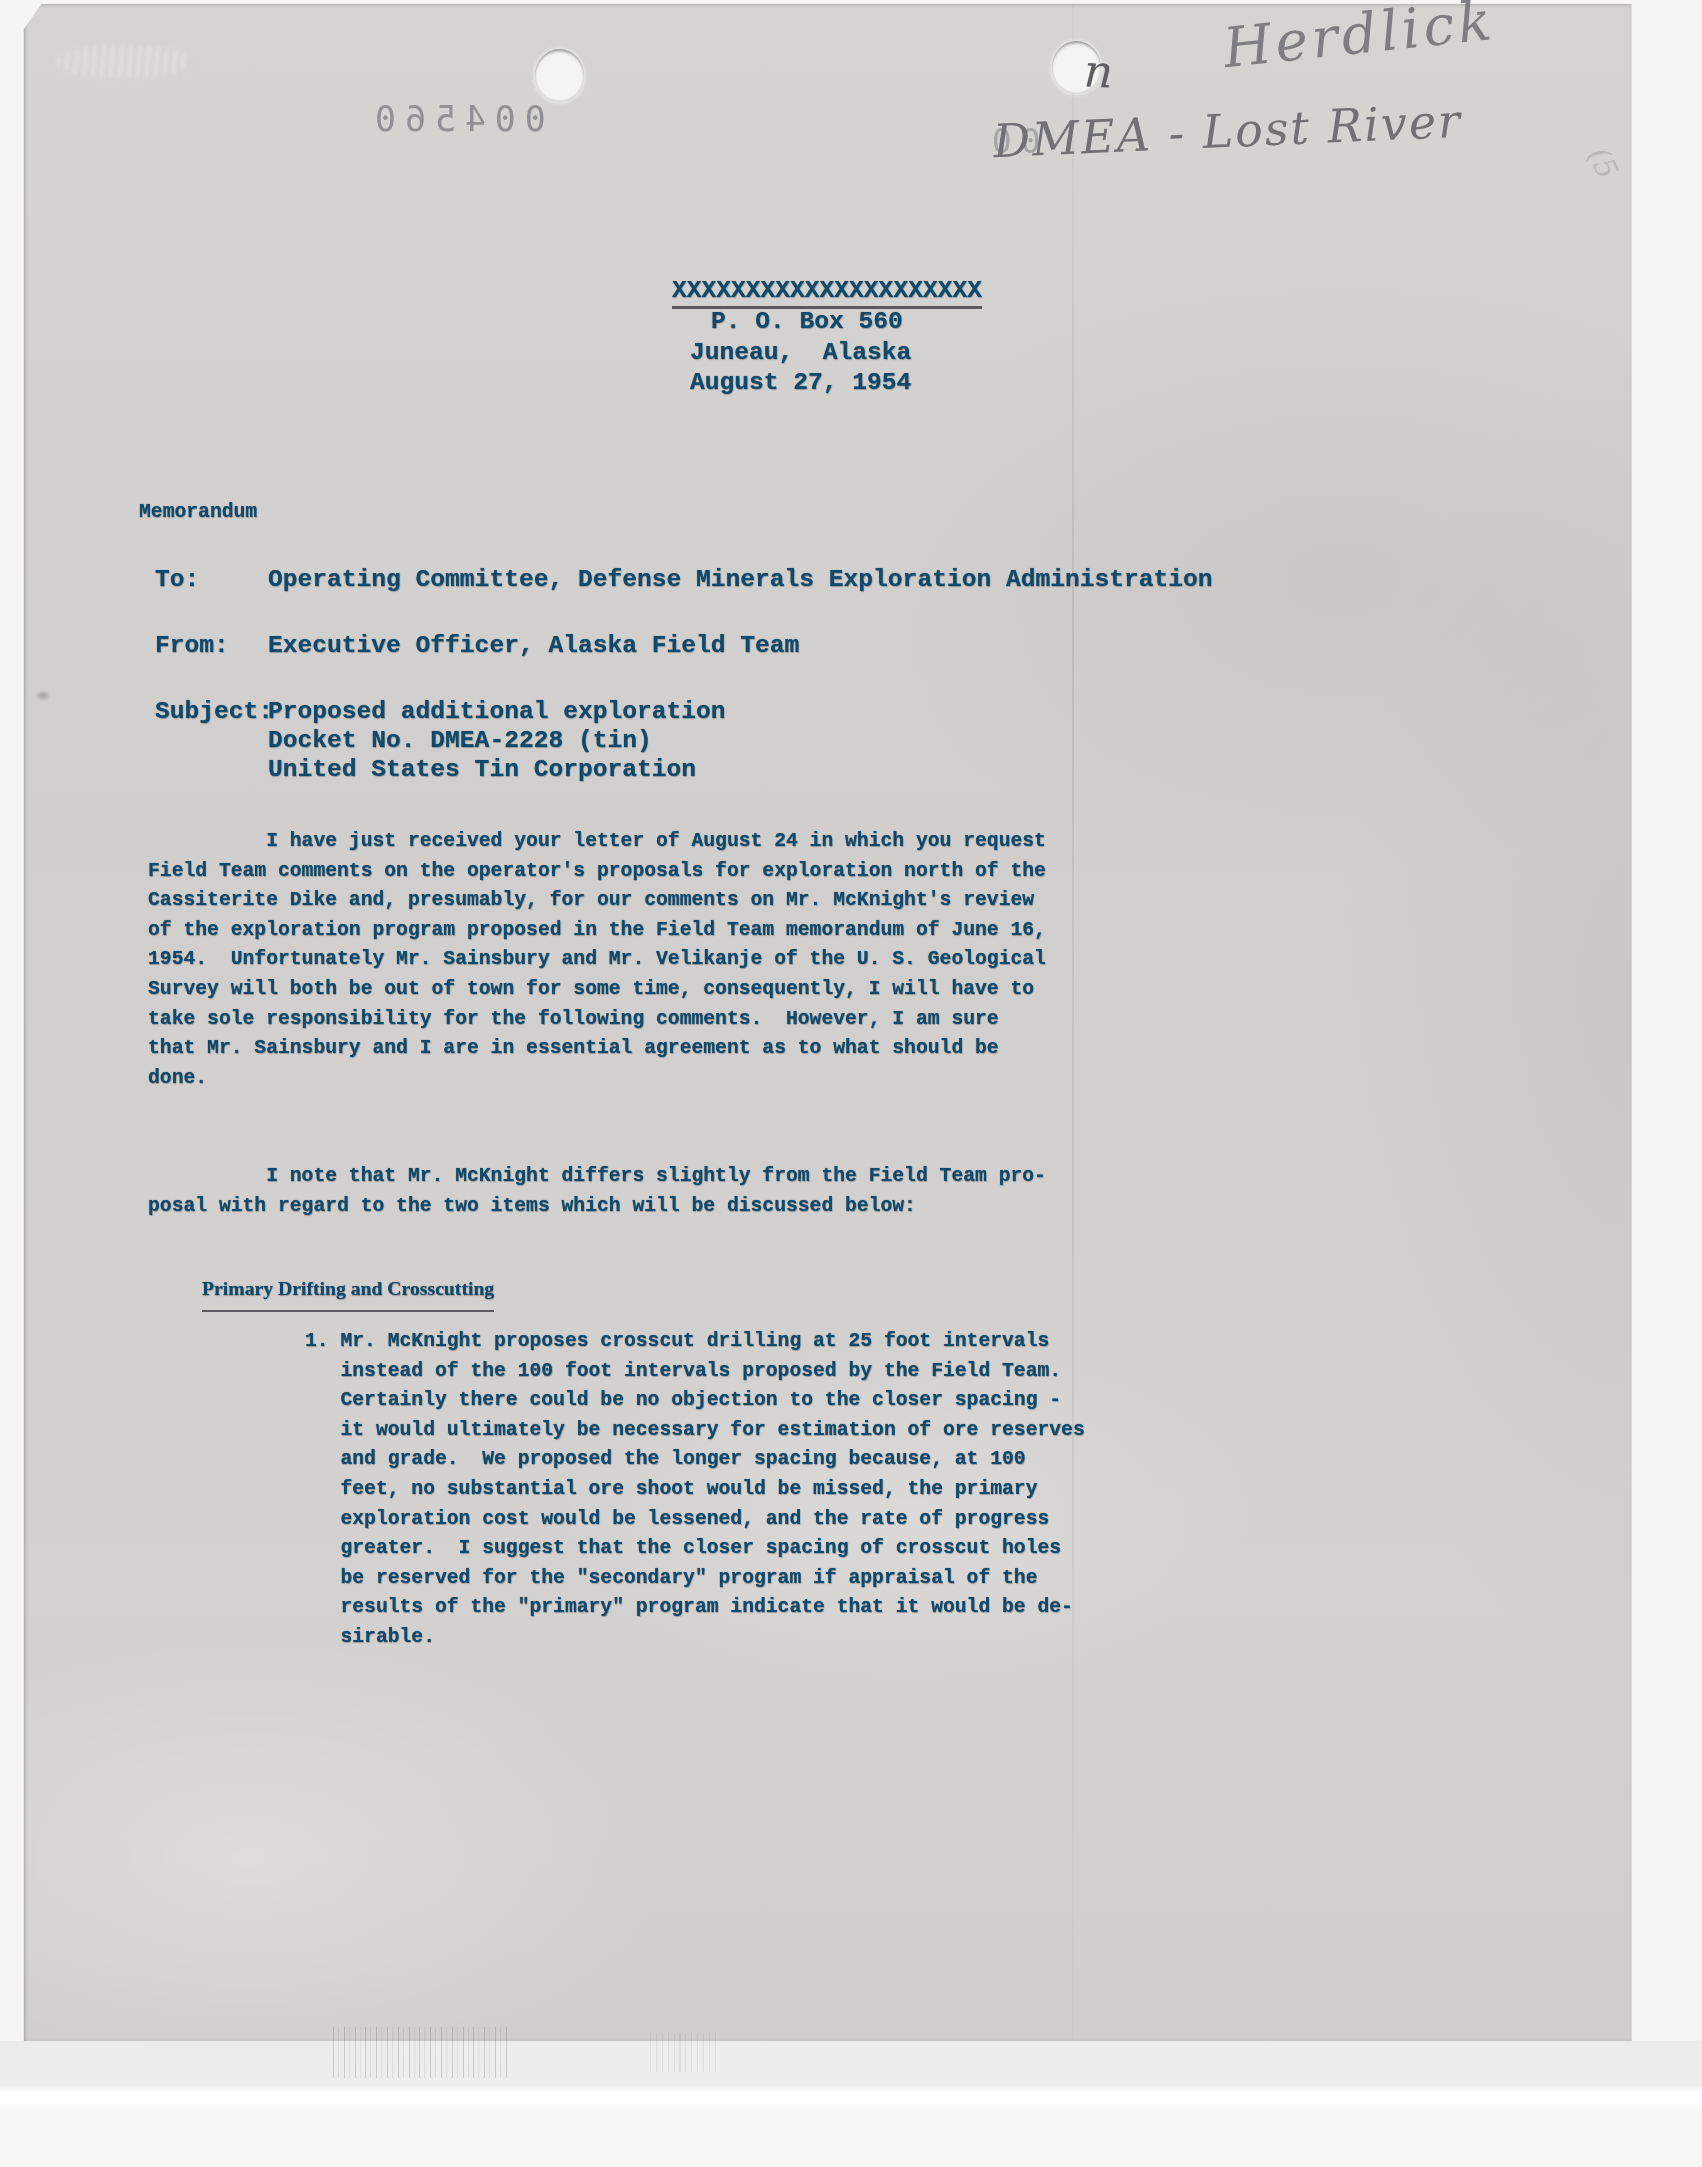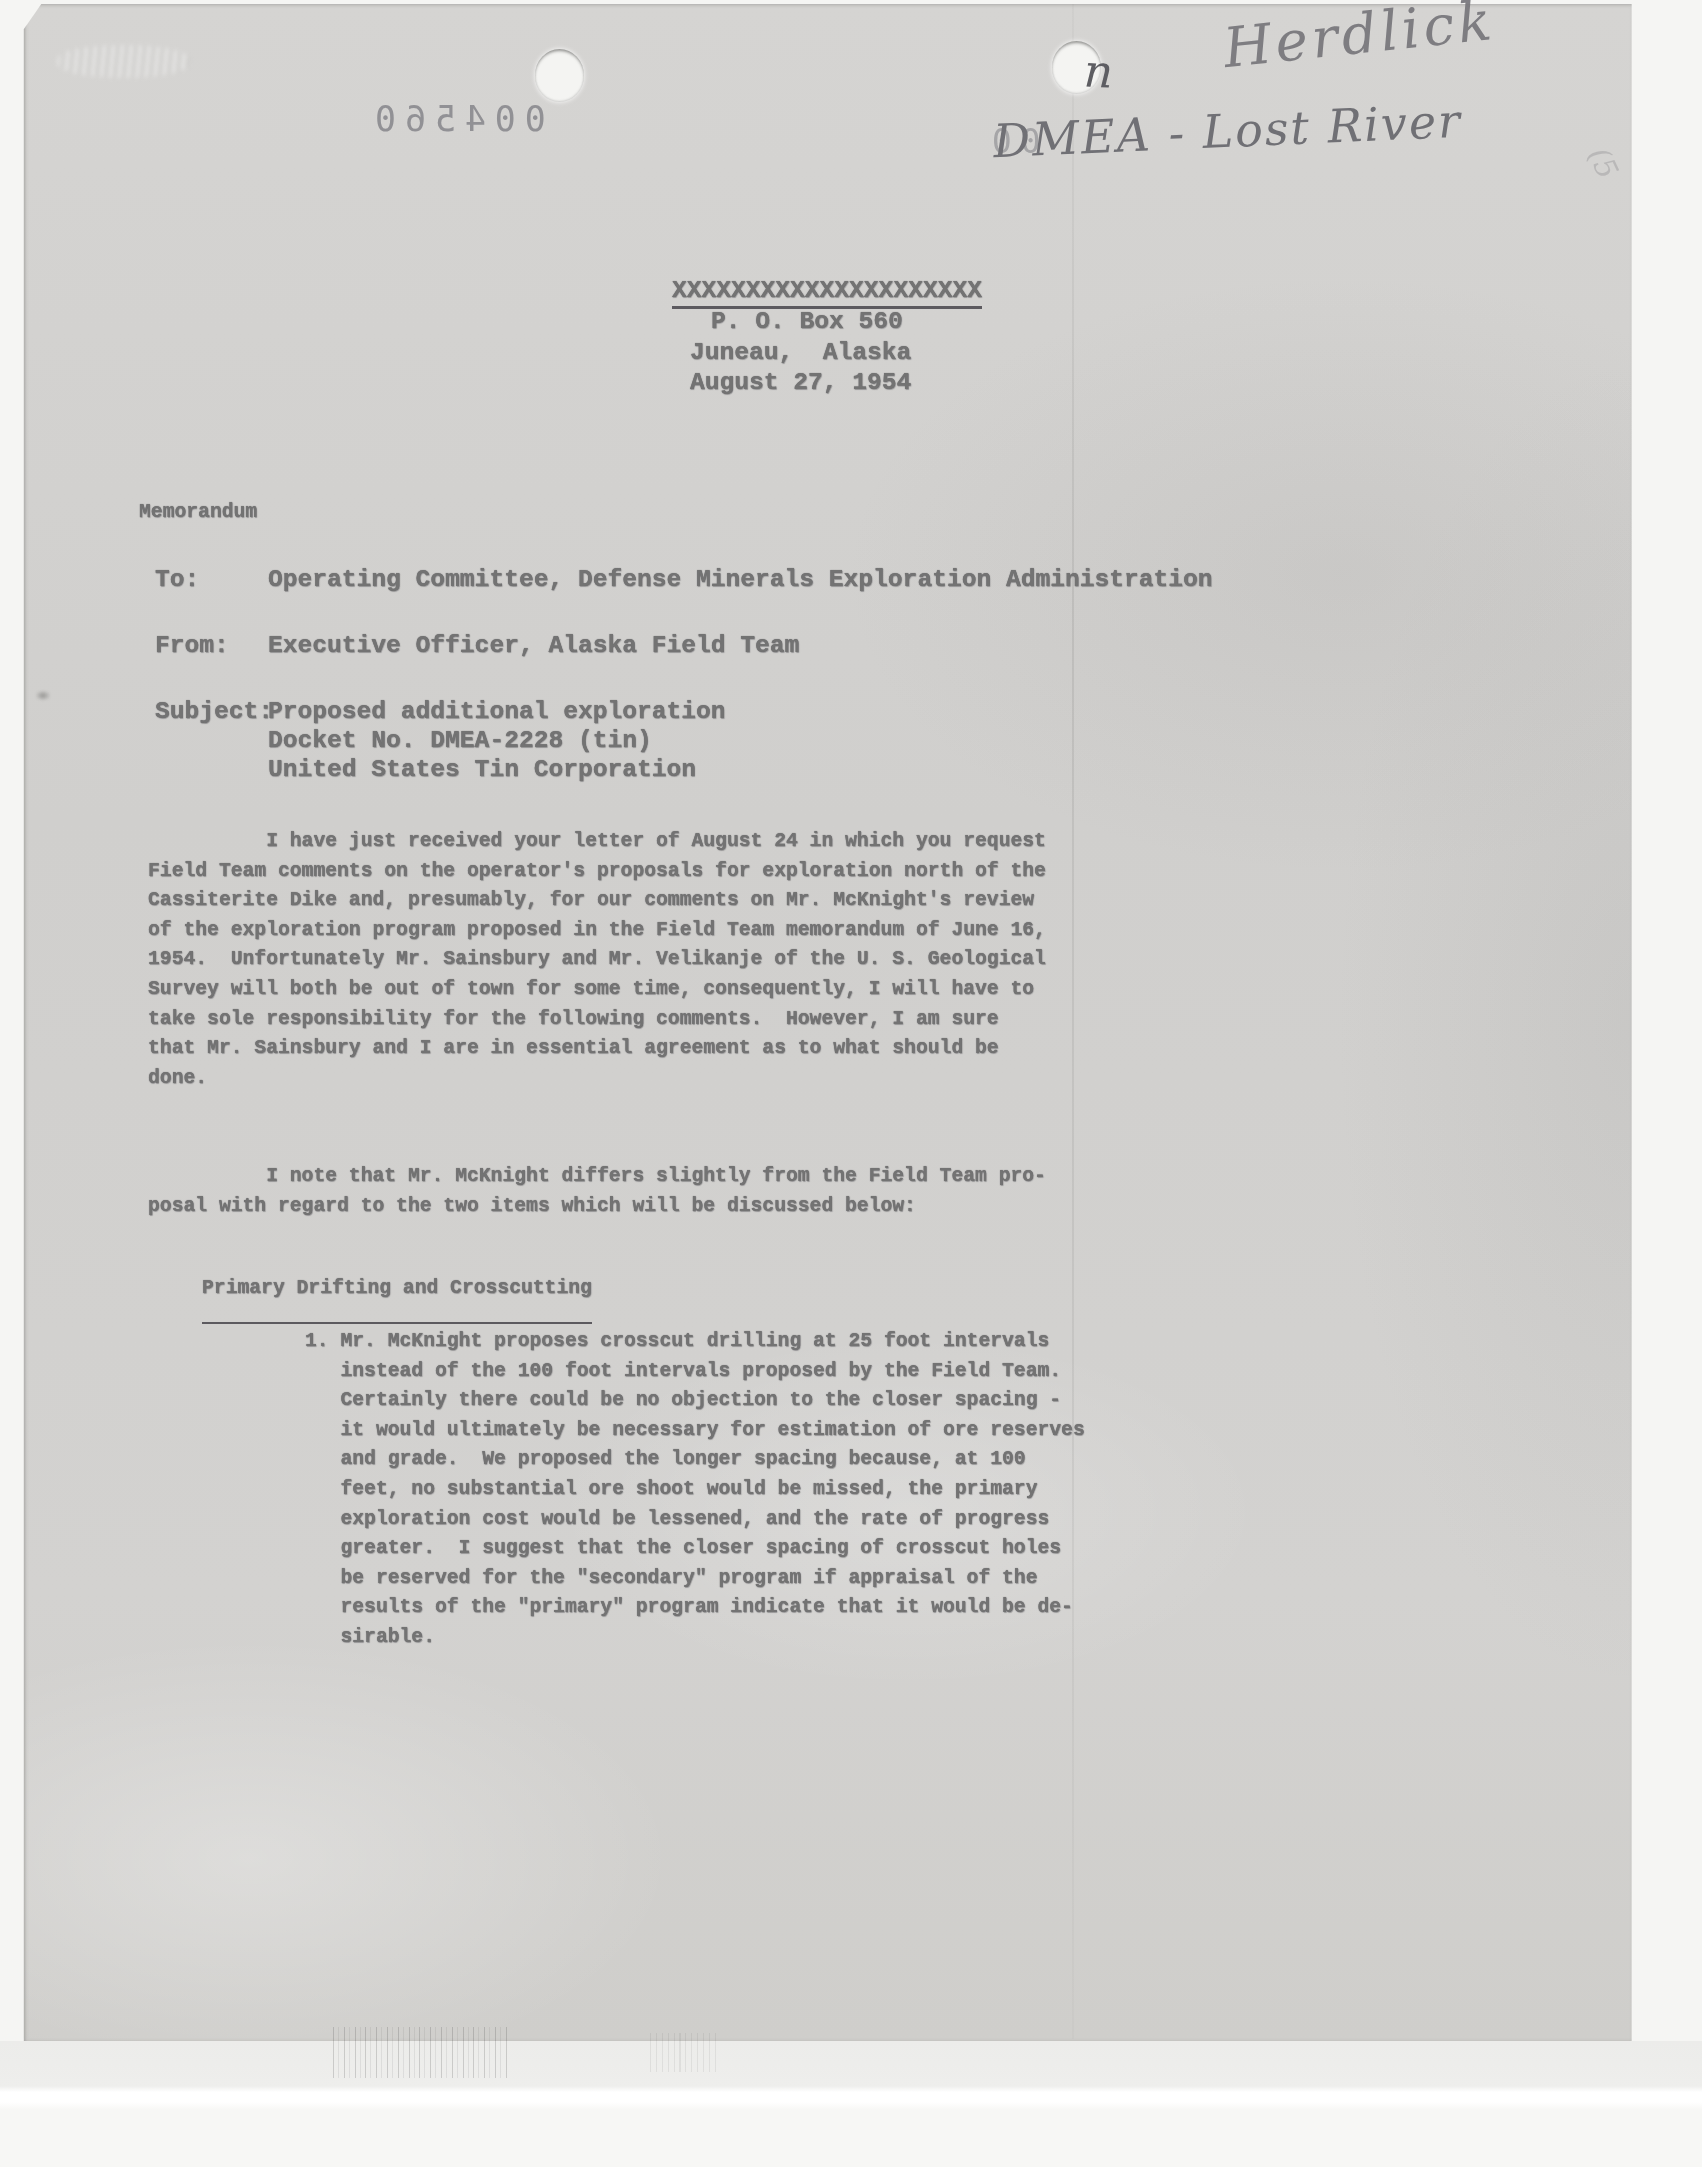--- a/index.html
+++ b/index.html
@@ -33,26 +33,26 @@
     box-shadow:inset 0 3px 3px -1px rgba(60,60,58,0.5), inset 0 -1px 2px rgba(120,120,118,0.3), 0 0 4.9px rgba(255,255,255,0.9);}
   .hole-left{left:535px;top:49px;}
   .hole-right{left:1052px;top:41px;}
   .crinkle{position:absolute;left:57px;top:45px;width:133px;height:33px;border-radius:45%;
     background:repeating-linear-gradient(96deg, rgba(255,255,255,0.55) 0 5.9px, rgba(158,158,156,0.3) 5.9px 8.9px);
     filter:blur(2.2px);opacity:.55;}
   .smudge{position:absolute;left:35px;top:690px;width:15.8px;height:10.8px;border-radius:50%;
     background:radial-gradient(ellipse, rgba(70,70,68,0.4), transparent 70%);filter:blur(1px);}
 
   
-  .typed{position:absolute;color:#737373;font-weight:700;white-space:pre;
+  .typed{position:absolute;color:#0c4a6e;font-weight:700;white-space:pre;
     text-shadow:0 0 1px rgba(64,62,68,0.7), 0.6px 0.6px 0.9px rgba(64,62,68,0.35);}
   .t20{font-size:19.7px;line-height:29.6px;}
   .t25{font-size:24.6px;line-height:29px;}
   .u2{border-bottom:3px solid rgba(62,60,66,0.8);padding-bottom:1px;}
-  .u1{border-bottom:2px solid rgba(62,60,66,0.8);padding-bottom:18px;}
+  .u1{border-bottom:2px solid rgba(62,60,66,0.8);padding-bottom:6px;font-family:Liberation Serif, serif;}
 
   
   .pencil{position:absolute;font-family:"DejaVu Serif", serif;font-style:italic;color:#77767b;white-space:pre;}
   .hw-name{left:1223px;top:2px;font-size:55px;letter-spacing:3.9px;transform:rotate(-6deg);opacity:.92;}
   .hw-docket{left:993px;top:104px;font-size:46px;letter-spacing:2px;transform:rotate(-2.5deg);color:#707075;}
   .hw-n{left:1084px;top:45px;font-size:45px;color:#5d5d62;transform:rotate(3deg);}
   .hw-five{left:1588px;top:146px;font-size:29.6px;opacity:.28;transform:rotate(65deg);}
 
   .stamp{position:absolute;font-family:"DejaVu Sans Mono", monospace;color:rgba(85,85,94,0.52);
     transform:scaleX(-1);letter-spacing:8.9px;filter:blur(0.7px);white-space:pre;}

